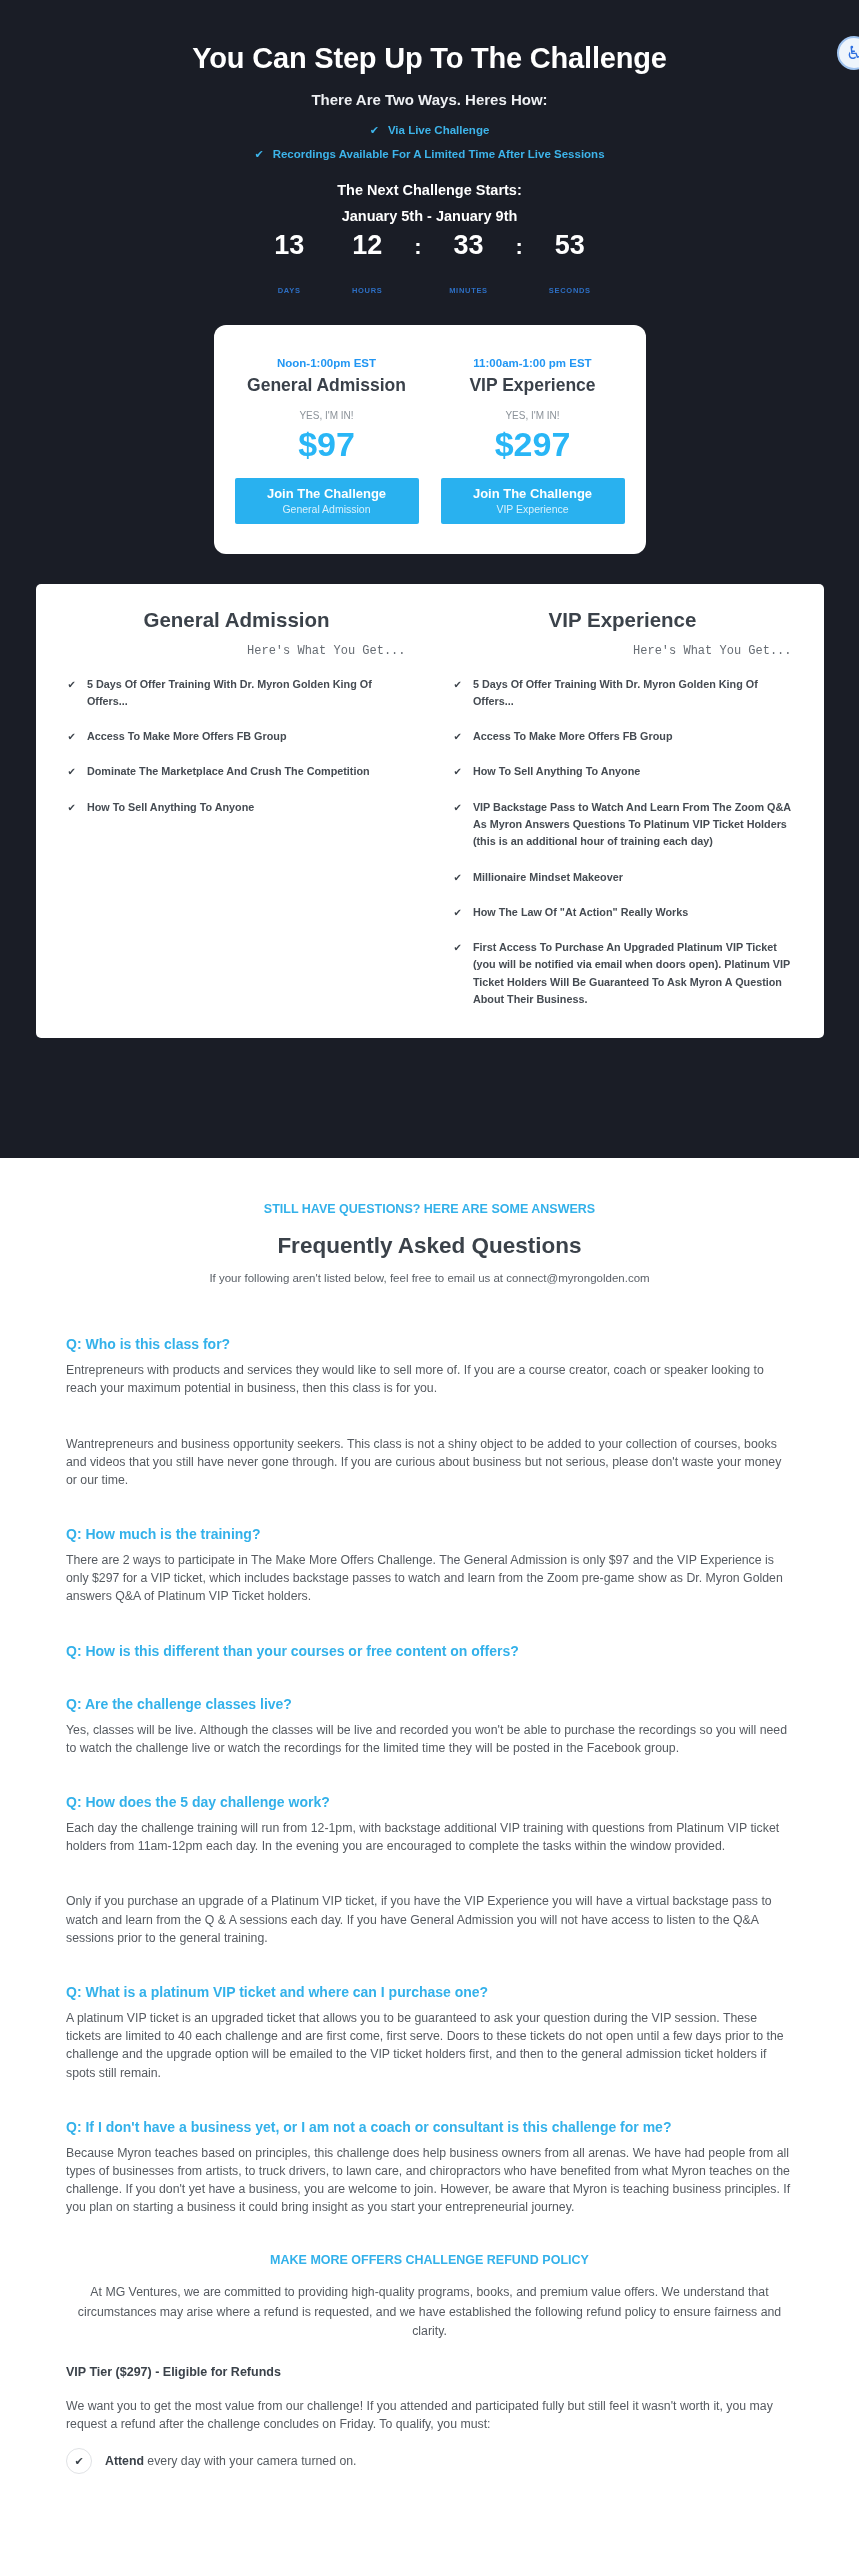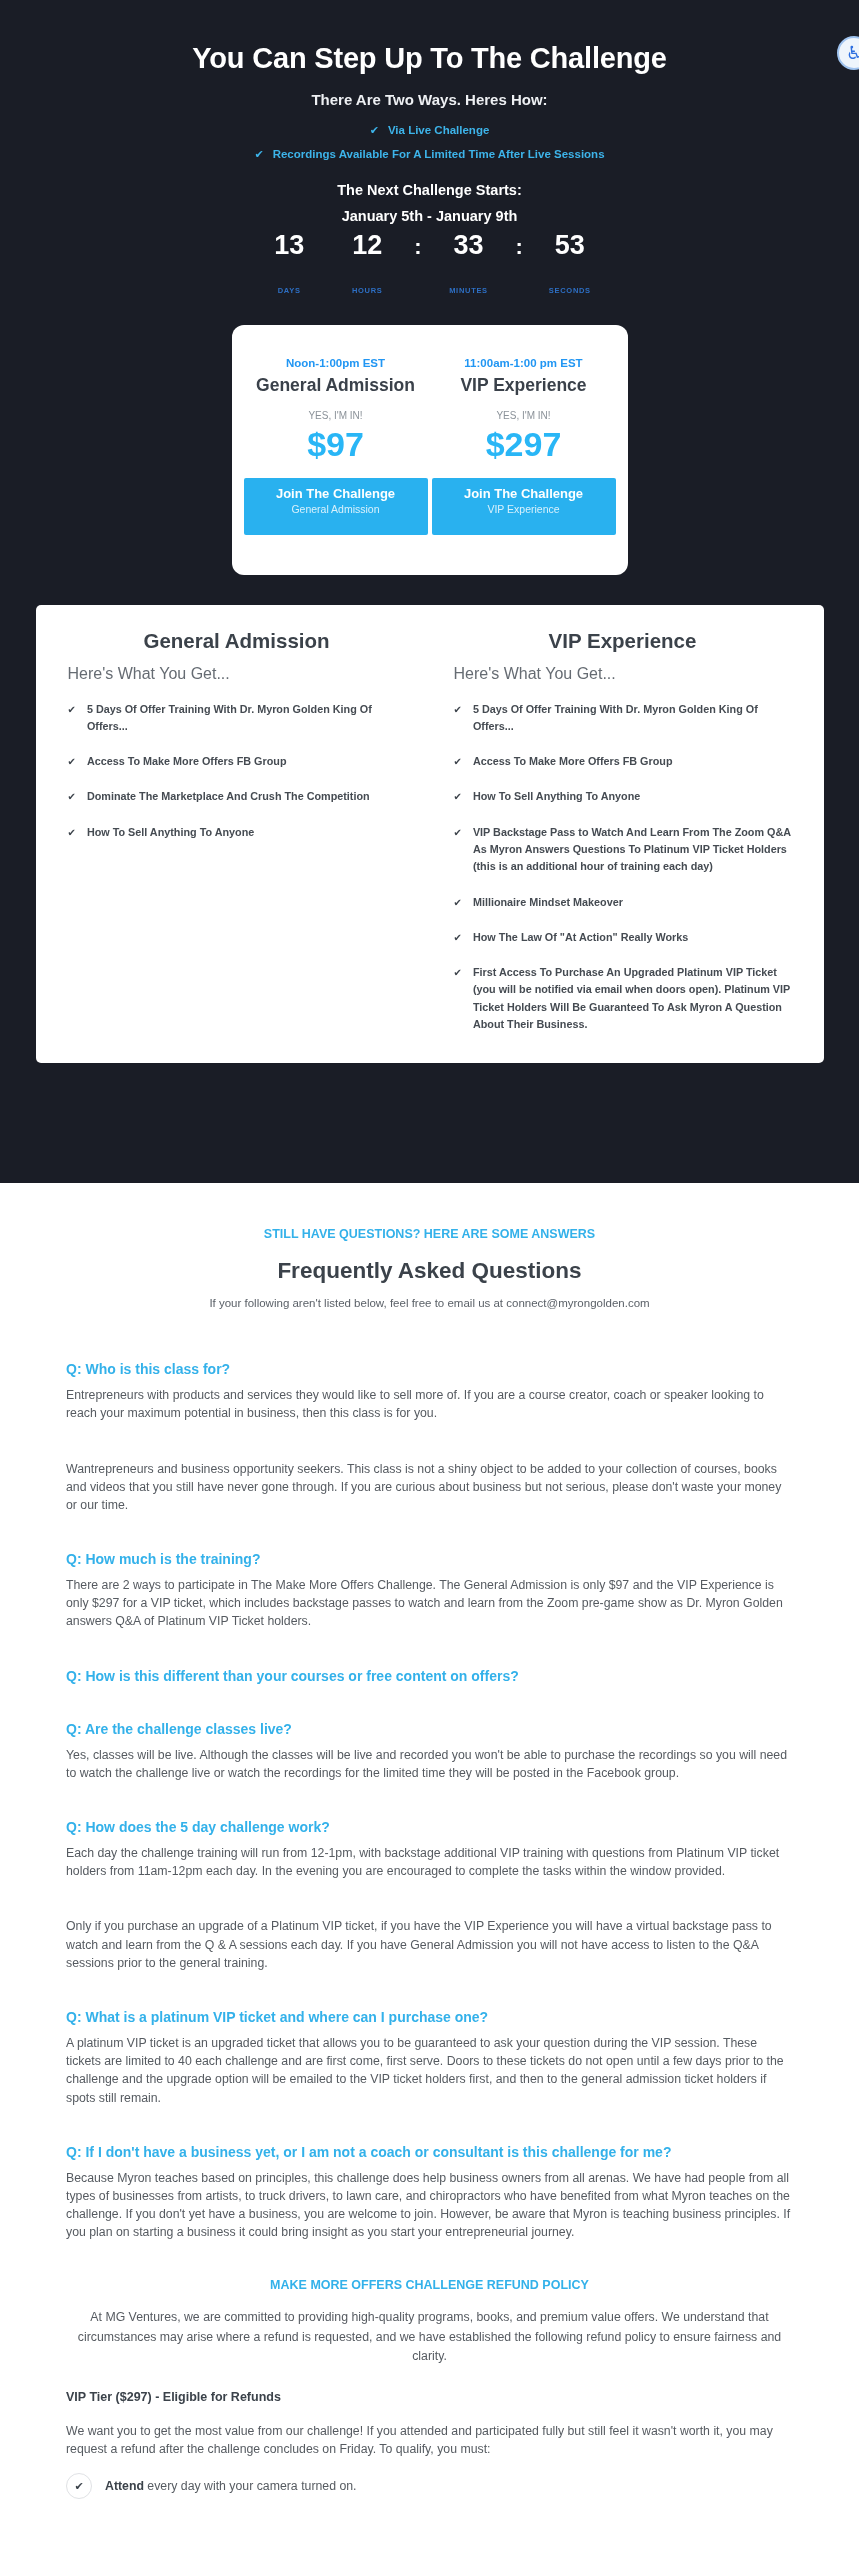--- a/index.html
+++ b/index.html
@@ -34,50 +34,50 @@
   .cd-intro { font-size: 14.5px; font-weight: 700; margin-top: 21px; }
   .cd-date { font-size: 14.5px; font-weight: 600; margin-top: 10px; }
   .countdown { display: flex; justify-content: center; align-items: flex-start; gap: 16px; margin-top: 7px; }
   .cd-unit { width: 62px; }
   .cd-num { font-size: 27px; font-weight: 800; line-height: 1.1; }
   .cd-label { font-size: 7.5px; font-weight: 700; letter-spacing: 0.7px; color: #2d6fc4; margin-top: 25px; }
   .cd-sep { font-size: 22px; font-weight: 800; padding-top: 3px; color: #ffffff; }
 
   
   .price-card {
-    width: 396px; margin: 30px auto 0;
+    width: 432px; margin: 30px auto 0;
     background: #ffffff; border-radius: 12px;
     display: flex; padding: 32px 10px 24px;
     color: #3a414a;
     justify-content: center;
   }
   .plan { flex: 1; }
   .plan-time { color: #2196f3; font-weight: 700; font-size: 11.5px; }
   .plan-name { font-size: 17.5px; font-weight: 800; color: #3a414a; margin-top: 6px; }
   .plan-yes { font-size: 10px; color: #8b9299; margin-top: 14px; }
   .plan-price { font-size: 34px; font-weight: 800; color: #29b6f6; margin-top: 4px; }
   .plan-btn {
-    display: block; width: 184px; margin: 14px auto 16px;
+    display: block; width: 184px; margin: 14px auto 6px;
     background: #29b1ef; border: none; border-radius: 2px;
-    color: #ffffff; padding: 8px 0 20px; cursor: pointer;
+    color: #ffffff; padding: 8px 0 9px; cursor: pointer;
     font-family: inherit;
   }
   .btn-main { display: block; font-size: 13px; font-weight: 700; }
   .btn-sub { display: block; font-size: 10.5px; color: rgba(255,255,255,0.82); margin-top: 2px; }
 
   
   .compare-box {
     width: 788px; margin: 30px auto 0;
     background: #ffffff; border-radius: 5px;
     display: flex; gap: 48px; text-align: left;
     padding: 24px 32px 30px;
   }
   .compare-col { flex: 1; }
   .compare-title { font-size: 20.5px; font-weight: 800; color: #3b424a; margin: 0; text-align: center; }
-  .compare-sub { font-size: 16px; color: #666c73; margin-top: 12px; text-align: left; }
+  .compare-sub { font-size: 12px; color: #666c73; margin-top: 12px; text-align: right; font-family: Liberation Mono, monospace; }
   .citem { display: flex; gap: 11px; margin-top: 18px; font-size: 10.8px; font-weight: 700; color: #454b52; line-height: 1.6; }
   .chk-dark { color: #3c434b; font-size: 10px; flex: none; padding-top: 1px; }
 
   
   .faq-section { background: #ffffff; padding: 44px 66px 0; min-height: 1400px; }
   .kicker { text-align: center; color: #33b1ea; font-size: 12.5px; font-weight: 800; }
   .faq-title { text-align: center; font-size: 22.5px; font-weight: 800; color: #3b424a; margin: 17px 0 0; }
   .faq-email { text-align: center; font-size: 11.5px; color: #5b6168; margin-top: 13px; }
   .faq-list { margin-top: 52px; }
   .faq-item { margin-bottom: 37px; }

